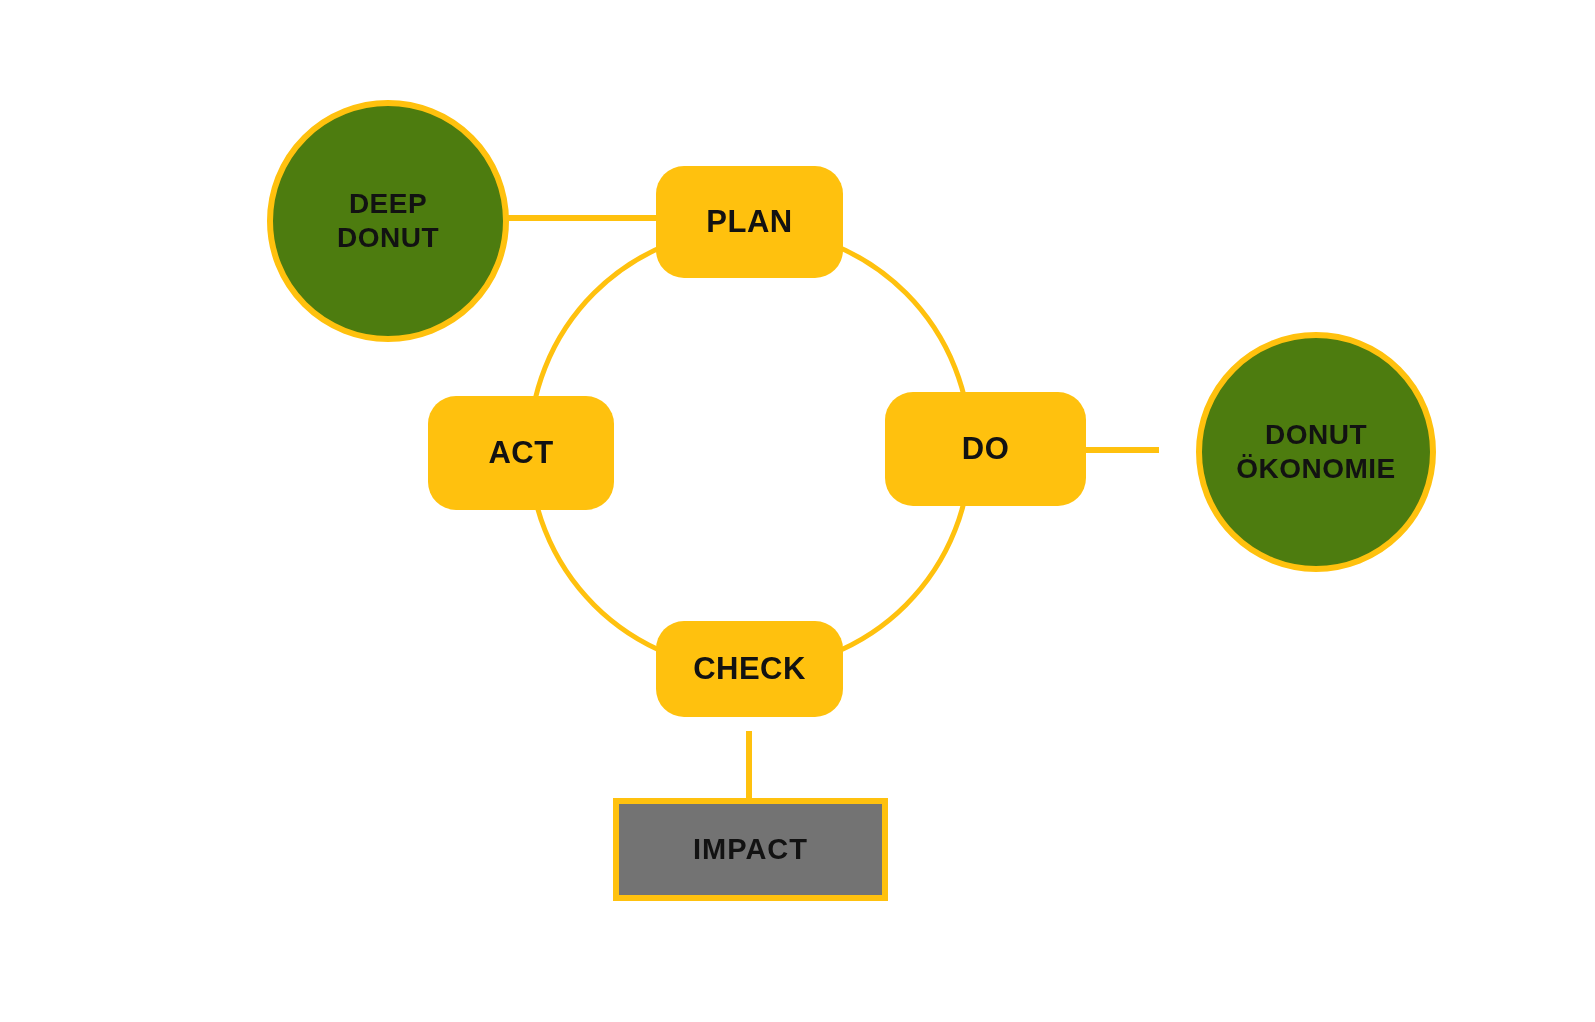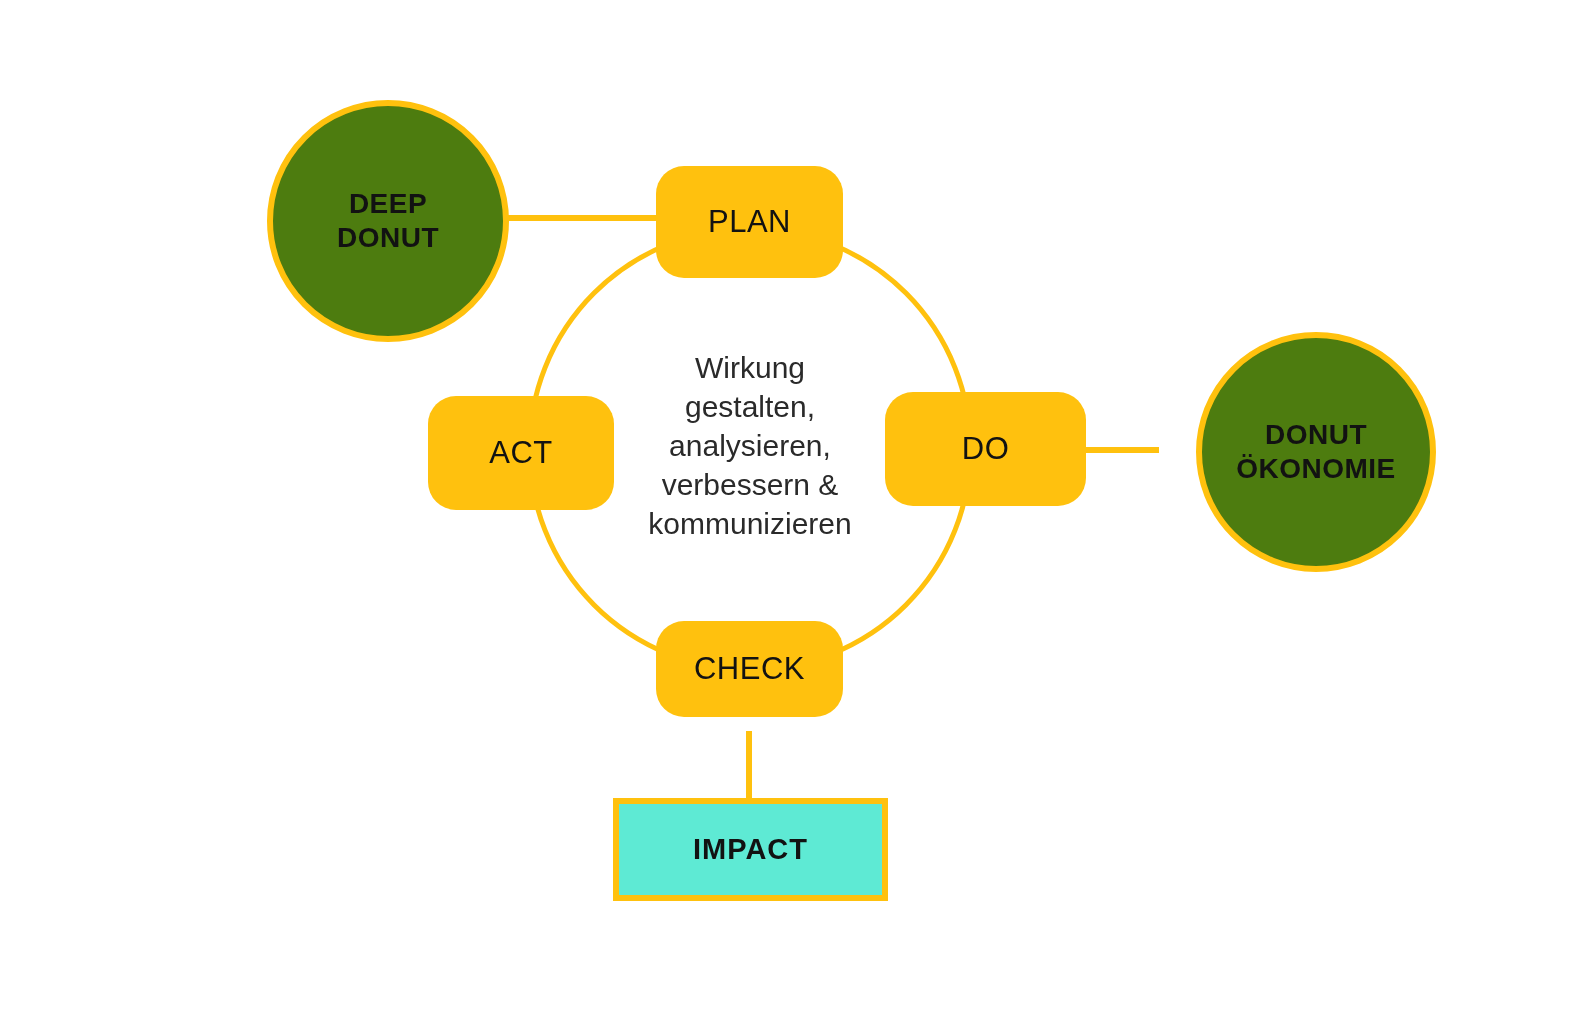--- a/index.html
+++ b/index.html
@@ -34,21 +34,21 @@
   .stage-box {
     position: absolute;
     background: #FFC10E;
     border-radius: 28px;
     display: flex;
     align-items: center;
     justify-content: center;
     z-index: 3;
   }
   .stage-box span {
-    font-weight: 400;
+    font-weight: 700;
     font-size: 31px;
     letter-spacing: 0.5px;
     color: #121212;
   }
   .box-plan  { left: 656px; top: 166px; width: 187px; height: 112px; }
   .box-act   { left: 428px; top: 396px; width: 186px; height: 114px; }
   .box-do    { left: 885px; top: 392px; width: 201px; height: 114px; }
   .box-check { left: 656px; top: 621px; width: 187px; height: 96px; }
 
   
@@ -89,21 +89,21 @@
   .circle-deep-design { left: 267px; top: 100px; width: 242px; height: 242px; }
   .circle-donut       { left: 1196px; top: 332px; width: 240px; height: 240px; }
 
   
   .impact-box {
     position: absolute;
     left: 613px;
     top: 798px;
     width: 275px;
     height: 103px;
-    background: #5eead4;
+    background: #737373;
     border: 6px solid #FFC10E;
     box-sizing: border-box;
     display: flex;
     align-items: center;
     justify-content: center;
     z-index: 3;
   }
   .impact-box span {
     font-weight: 800;
     font-size: 29px;
@@ -125,27 +125,20 @@
 <body>
 
 <div class="canvas">
 
   <div class="cycle-ring"></div>
 
   <div class="connector conn-deep-plan"></div>
   <div class="connector conn-do-donut"></div>
   <div class="connector conn-check-impact"></div>
 
-  <div class="center-text">
-    <div>Wirkung</div>
-    <div>gestalten,</div>
-    <div>analysieren,</div>
-    <div>verbessern &amp;</div>
-    <div>kommunizieren</div>
-  </div>
 
   <div class="stage-box box-plan">
     <span>PLAN</span>
   </div>
   <div class="stage-box box-act">
     <span>ACT</span>
   </div>
   <div class="stage-box box-do">
     <span>DO</span>
   </div>

